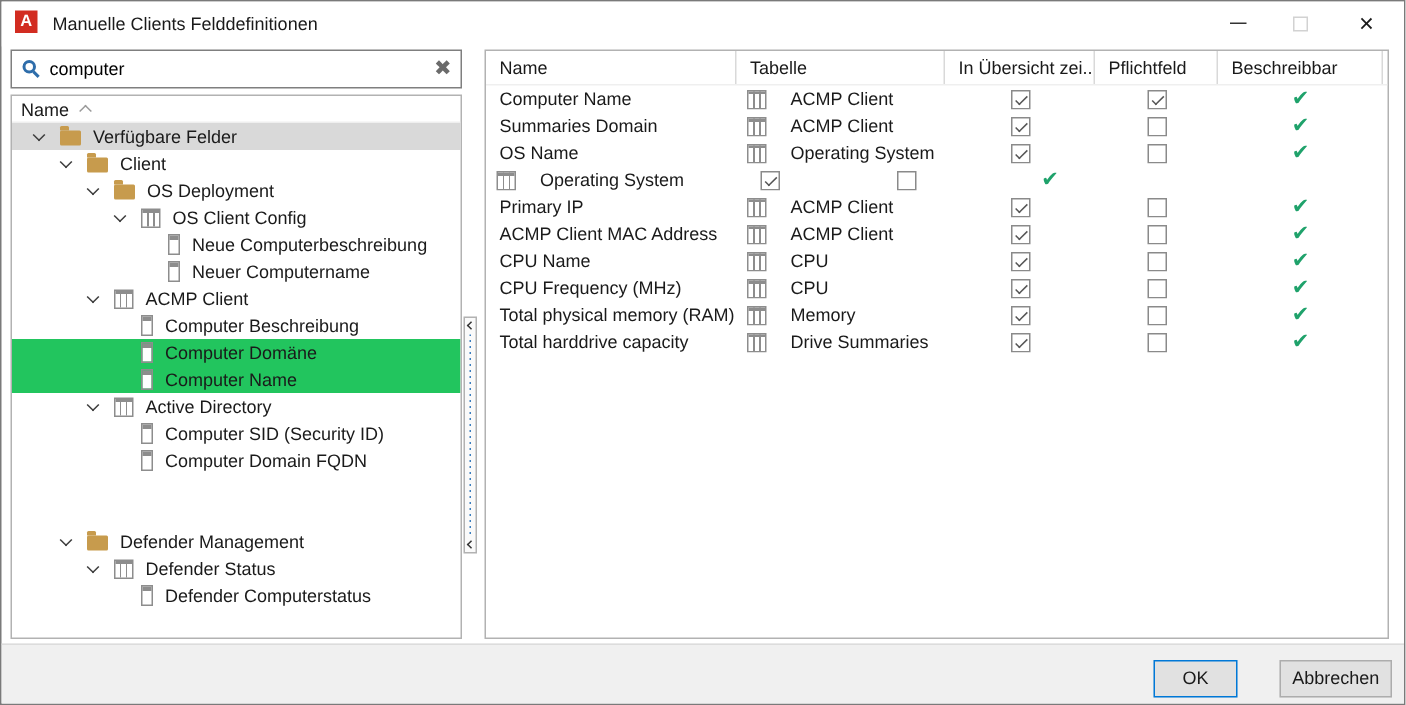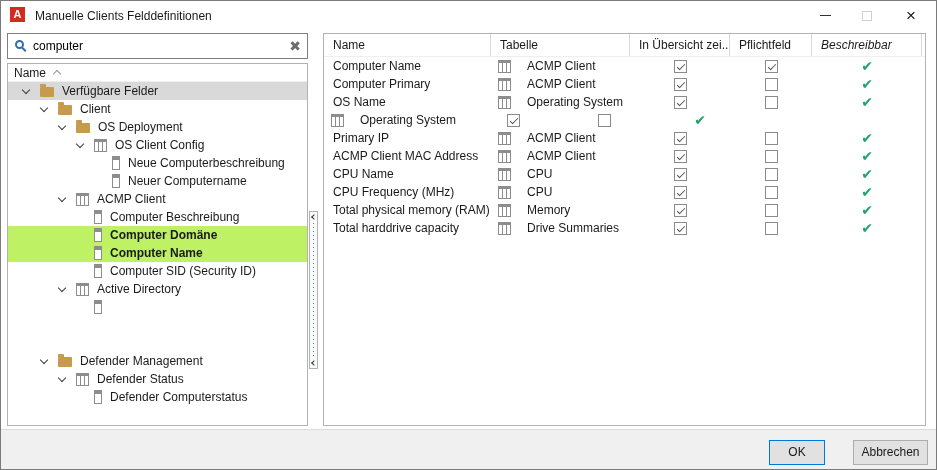--- a/index.html
+++ b/index.html
@@ -38,21 +38,21 @@
                font-family:"DejaVu Sans",sans-serif; line-height:1; }
 
   
   .tree-panel { position:absolute; left:6px; top:62px; width:301px; height:363px;
                 border:1px solid #b2b2b2; background:#fff; overflow:hidden; }
   .tree-header { height:18px; display:flex; align-items:center; gap:8px; padding-left:6px;
                  border-bottom:1px solid #efefef; }
   .sort-caret { width:6px; height:6px; border-left:1.5px solid #9a9a9a; border-top:1.5px solid #9a9a9a;
                 transform:rotate(45deg); margin-top:3px; }
   .tree-row { height:18px; display:flex; align-items:center; white-space:nowrap; }
-  .tree-row.sel { background:#bef264;font-weight:bold; }
+  .tree-row.sel { background:#22c55e; }
   .tree-row.hl  { background:#d9d9d9; }
   .chev-box { width:12px; margin-right:8px; display:flex; justify-content:center; flex:0 0 auto; }
   .chev { width:6px; height:6px; border-right:1.6px solid #3c3c3c; border-bottom:1.6px solid #3c3c3c;
           transform:rotate(45deg); margin-top:-3px; }
   .tree-ic { flex:0 0 auto; margin-right:8px; display:inline-block; }
   .ic-folder { width:14px; height:10px; background:#c79b4d; border-radius:1px; position:relative; margin-top:2px; }
   .ic-folder::before { content:""; position:absolute; top:-3px; left:0; width:6px; height:3px;
                        background:#c79b4d; border-radius:1px 1px 0 0; }
   .ic-table { width:13px; height:13px; border:1px solid #8d8d8d; background:
       linear-gradient(to bottom,#8d8d8d 0,#8d8d8d 2px,transparent 2px),
@@ -186,35 +186,36 @@
         <div class="tree-row sel" style="padding-left: 86px;">
 
     <span class="tree-ic ic-field"></span>
     <span class="tree-label">Computer Domäne</span>
   </div>
         <div class="tree-row sel" style="padding-left: 86px;">
 
     <span class="tree-ic ic-field"></span>
     <span class="tree-label">Computer Name</span>
   </div>
-        <div class="tree-row" style="padding-left: 86px;">
-
-    <span class="tree-ic ic-field"></span>
-    <span class="tree-label">Computer SID (Security ID)</span>
-  </div>
         <div class="tree-row" style="padding-left: 48px;">
     <span class="chev-box">
       <span class="chev"></span>
     </span>
     <span class="tree-ic ic-table"></span>
     <span class="tree-label">Active Directory</span>
   </div>
         <div class="tree-row" style="padding-left: 86px;">
 
     <span class="tree-ic ic-field"></span>
+    <span class="tree-label">Computer SID (Security ID)</span>
+  </div>
+        <div class="tree-row" style="padding-left: 86px;">
+
+    <span class="tree-ic ic-field"></span>
+    <span class="tree-label">Computer Domain FQDN</span>
   </div>
         <div class="tree-row" style="padding-left: 30px; margin-top: 36px;">
     <span class="chev-box">
       <span class="chev"></span>
     </span>
     <span class="tree-ic ic-folder"></span>
     <span class="tree-label">Defender Management</span>
   </div>
         <div class="tree-row" style="padding-left: 48px;">
     <span class="chev-box">
@@ -236,21 +237,21 @@
     <span class="split-dots"></span>
     <span class="split-arrow"></span>
   </div>
 
   <div class="grid-panel">
     <div class="grid-header" id="grid-header">
         <div class="gh-cell" style="width: 167px;">Name</div>
         <div class="gh-cell" style="width: 139px;">Tabelle</div>
         <div class="gh-cell" style="width: 100px;">In Übersicht zei...</div>
         <div class="gh-cell" style="width: 82px;">Pflichtfeld</div>
-        <div class="gh-cell" style="width: 110px; font-style: italic;">Beschreibbar</div>
+        <div class="gh-cell" style="width: 110px;">Beschreibbar</div>
         <div class="gh-fill"></div>
       </div>
     <div id="grid-body">
         <div class="grid-row">
     <div class="gc gc-name">
       <span>Computer Name</span>
     </div>
     <div class="gc gc-table">
       <span class="tree-ic ic-table"></span>
       <span class="cell-text">ACMP Client</span>
@@ -260,21 +261,21 @@
     </div>
     <div class="gc gc-mand gc-center">
       <span class="checkbox cb-mandatory checked"></span>
     </div>
     <div class="gc gc-write gc-center">
       <span class="green-check">✔</span>
     </div>
   </div>
         <div class="grid-row">
     <div class="gc gc-name">
-      <span>Computer Primary</span>
+      <span>Summaries Domain</span>
     </div>
     <div class="gc gc-table">
       <span class="tree-ic ic-table"></span>
       <span class="cell-text">ACMP Client</span>
     </div>
     <div class="gc gc-ov gc-center">
       <span class="checkbox cb-overview checked"></span>
     </div>
     <div class="gc gc-mand gc-center">
       <span class="checkbox cb-mandatory"></span>

